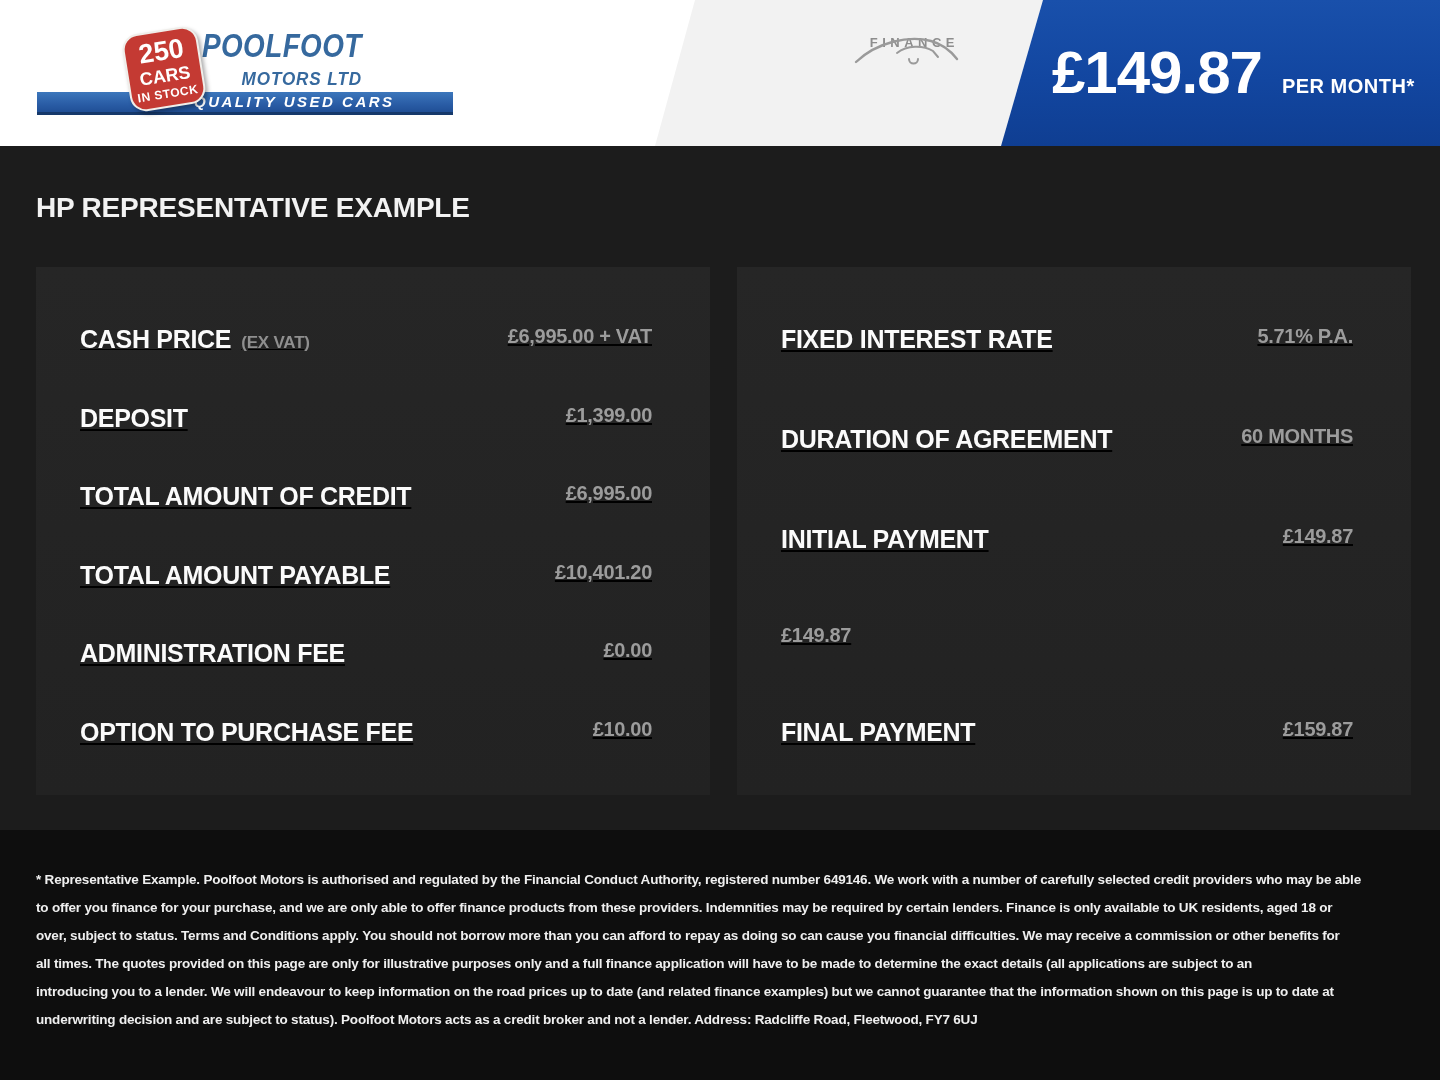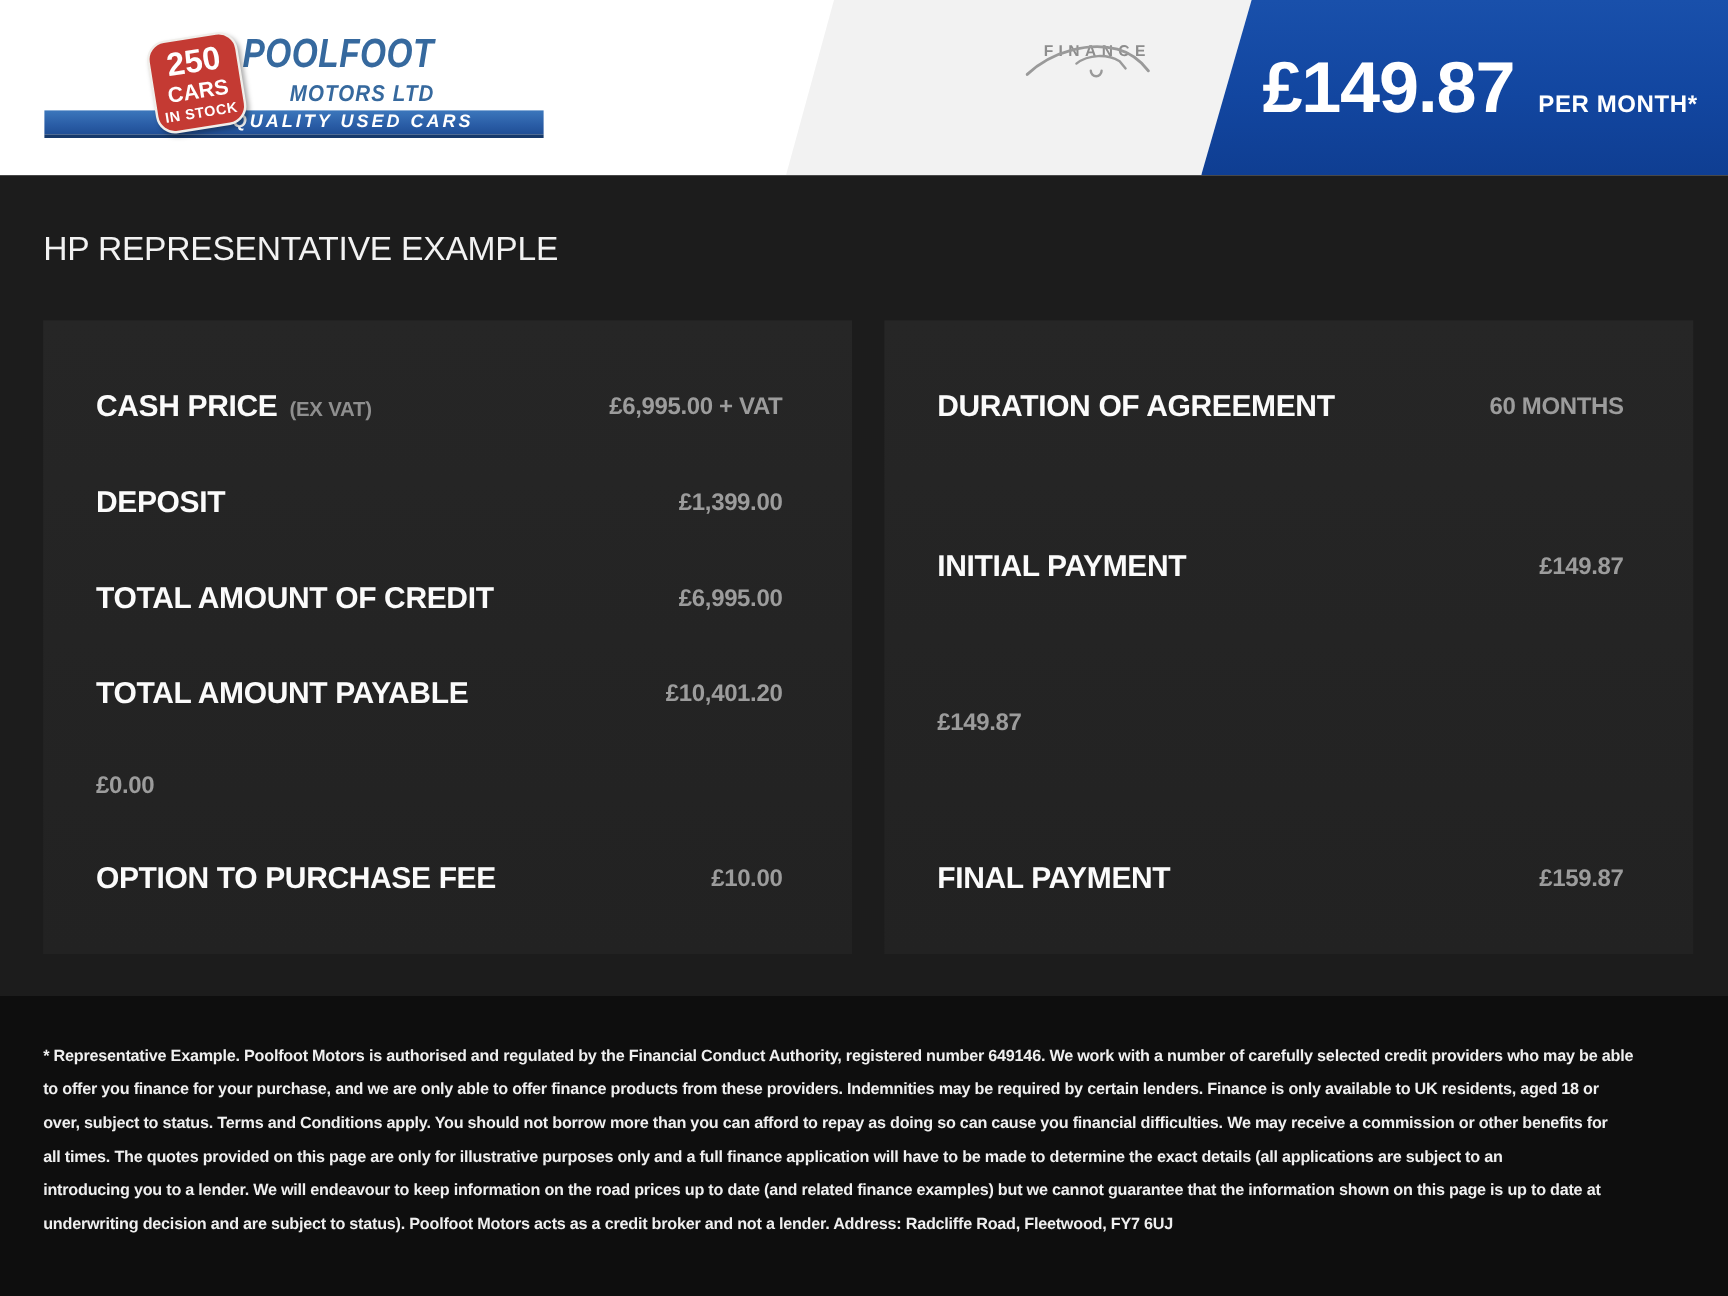--- a/index.html
+++ b/index.html
@@ -82,31 +82,31 @@
     position:absolute; left:1052px; top:38px;
     display:flex; align-items:baseline; gap:20px;
     color:#ffffff; z-index:2; white-space:nowrap;
   }
   .price-amount { font-size:60px; font-weight:700; letter-spacing:-1px; }
   .price-suffix { font-size:20px; font-weight:700; letter-spacing:0.5px; }
 
   
   .main { background:#1c1c1c; padding:46px 29px 35px 36px; }
   .page-title {
-    font-size:28px; font-weight:400; color:#f2f2f2;
+    font-size:28px; font-weight:700; color:#f2f2f2;
     letter-spacing:-0.2px; line-height:32px;
   }
   .panels { display:flex; gap:27px; margin-top:43px; }
   .panel {
     flex:1; height:528px;
     background:linear-gradient(180deg,#262626 0%, #222222 100%);
     padding:58px 58px 48px 44px;
     display:flex; flex-direction:column; justify-content:space-between;
   }
-  .row { display:flex; justify-content:space-between; align-items:center; }
+  .row { display:flex; justify-content:space-between; align-items:flex-start;text-decoration:underline; }
   .row-label {
     font-size:25px; font-weight:700; color:#fbfbfb;
     letter-spacing:-0.3px; white-space:nowrap;
   }
   .row-sublabel {
     font-size:17px; font-weight:700; color:#8f8f8f;
     margin-left:10px; letter-spacing:-0.2px;
   }
   .row-value {
     font-size:20px; font-weight:700; color:#9c9c9c;
@@ -178,29 +178,34 @@
       </div>
       <div class="row">
         <span class="row-label">TOTAL AMOUNT OF CREDIT</span>
         <span class="row-value">£6,995.00</span>
       </div>
       <div class="row">
         <span class="row-label">TOTAL AMOUNT PAYABLE</span>
         <span class="row-value">£10,401.20</span>
       </div>
       <div class="row">
+        <span class="row-label">ADMINISTRATION FEE</span>
         <span class="row-value">£0.00</span>
       </div>
       <div class="row">
         <span class="row-label">OPTION TO PURCHASE FEE</span>
         <span class="row-value">£10.00</span>
       </div>
     </div>
 
     <div class="panel">
+      <div class="row">
+        <span class="row-label">FIXED INTEREST RATE</span>
+        <span class="row-value">5.71% P.A.</span>
+      </div>
       <div class="row">
         <span class="row-label">DURATION OF AGREEMENT</span>
         <span class="row-value">60 MONTHS</span>
       </div>
       <div class="row">
         <span class="row-label">INITIAL PAYMENT</span>
         <span class="row-value">£149.87</span>
       </div>
       <div class="row">
         <span class="row-value">£149.87</span>

